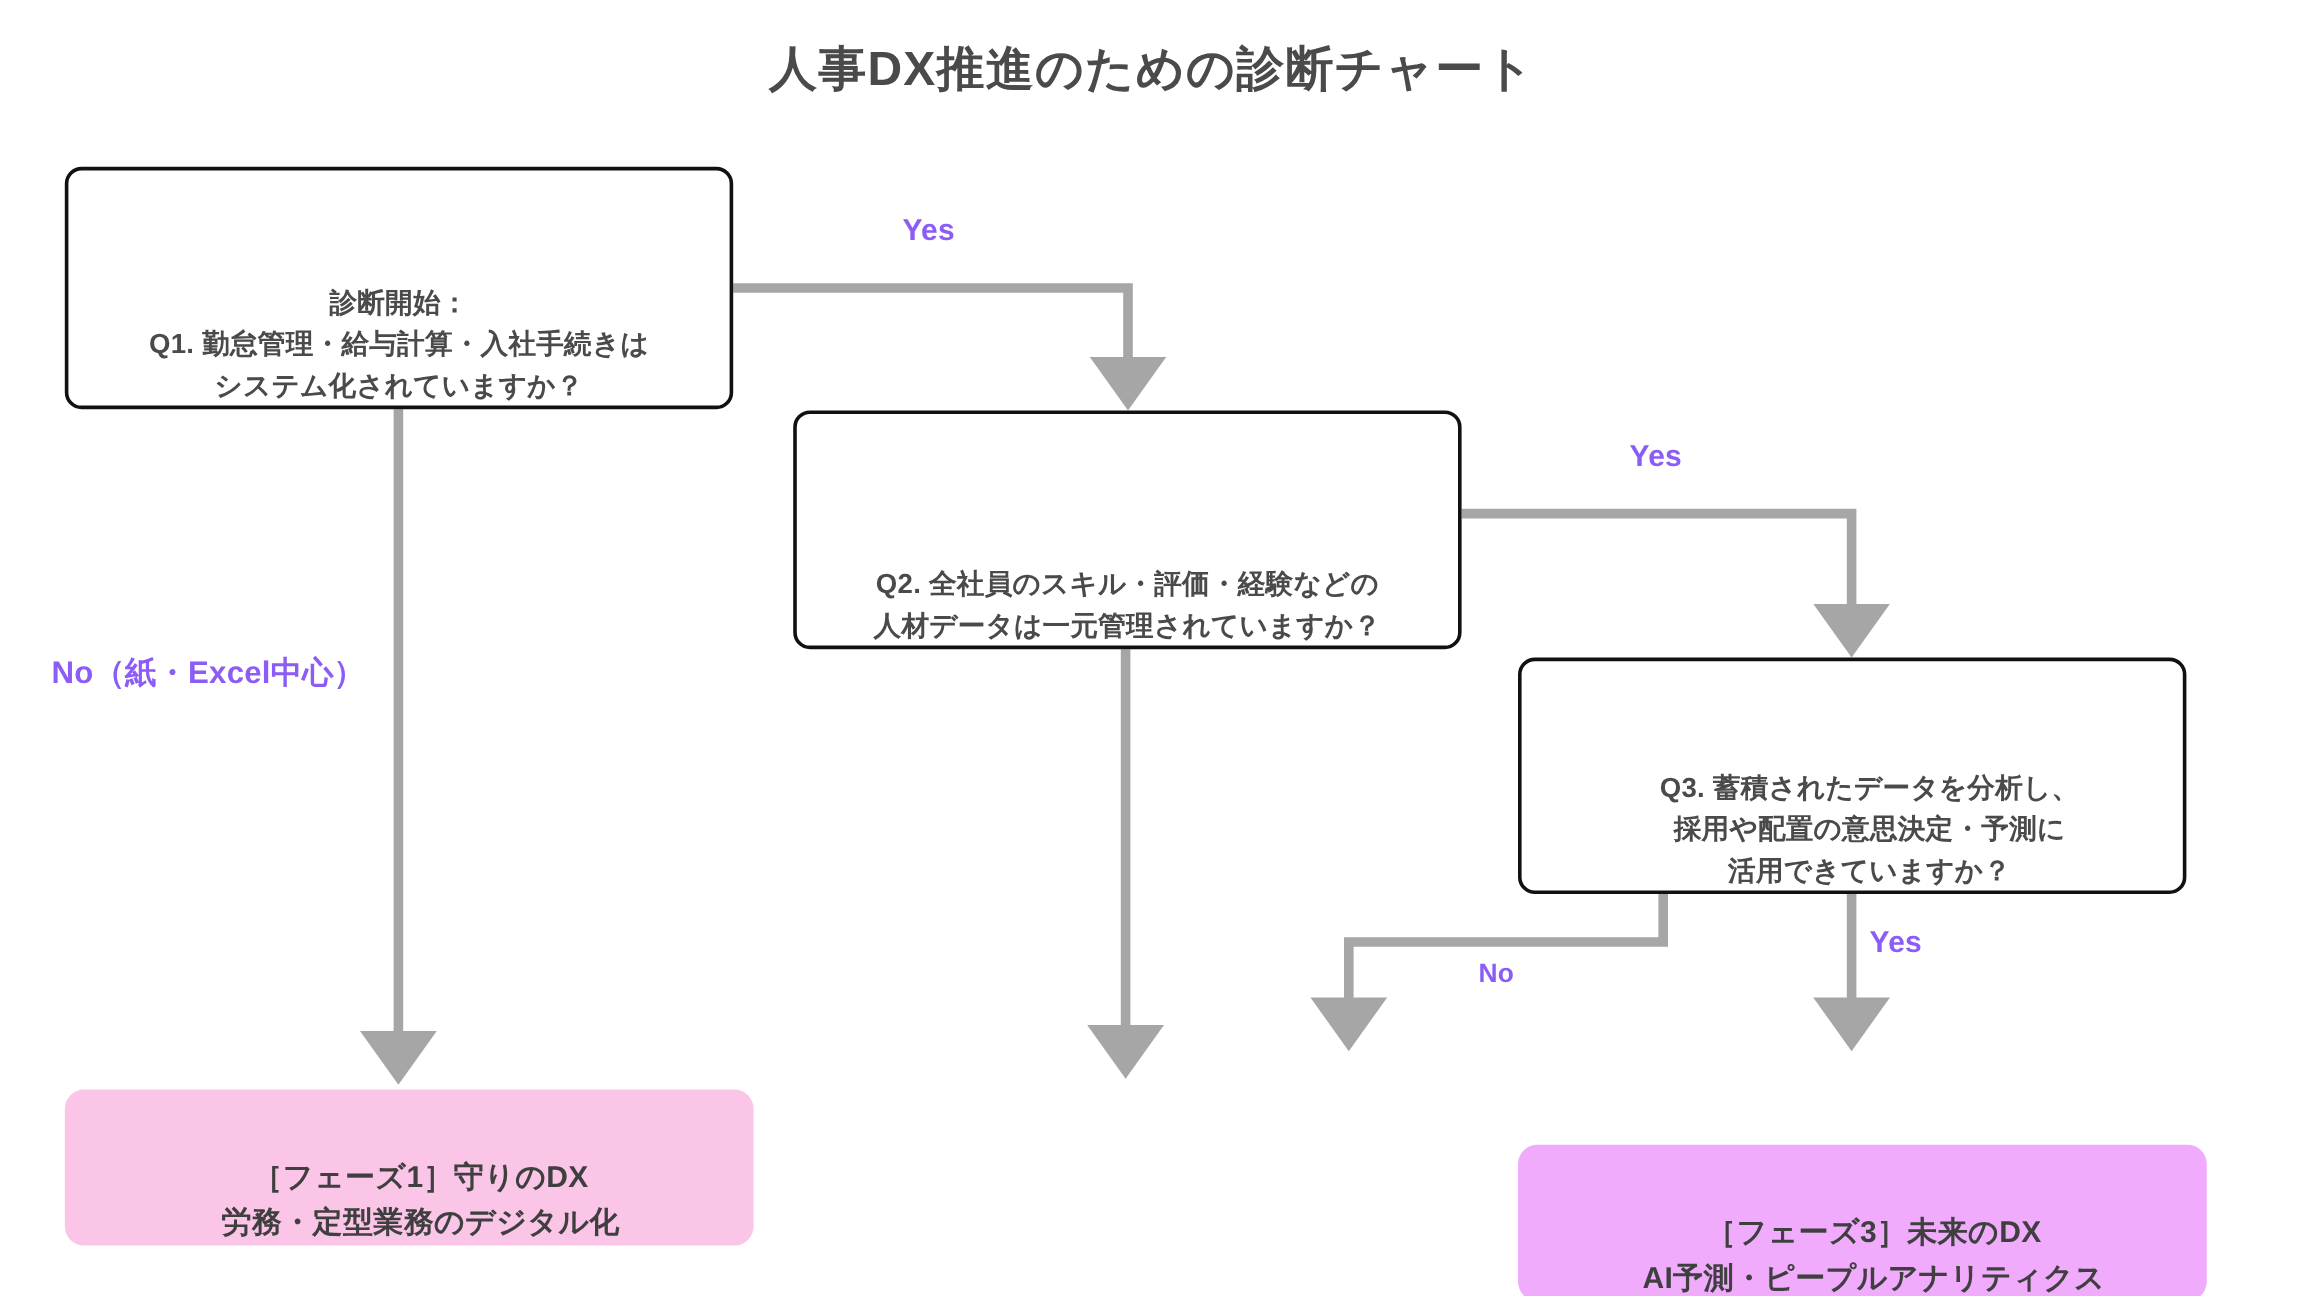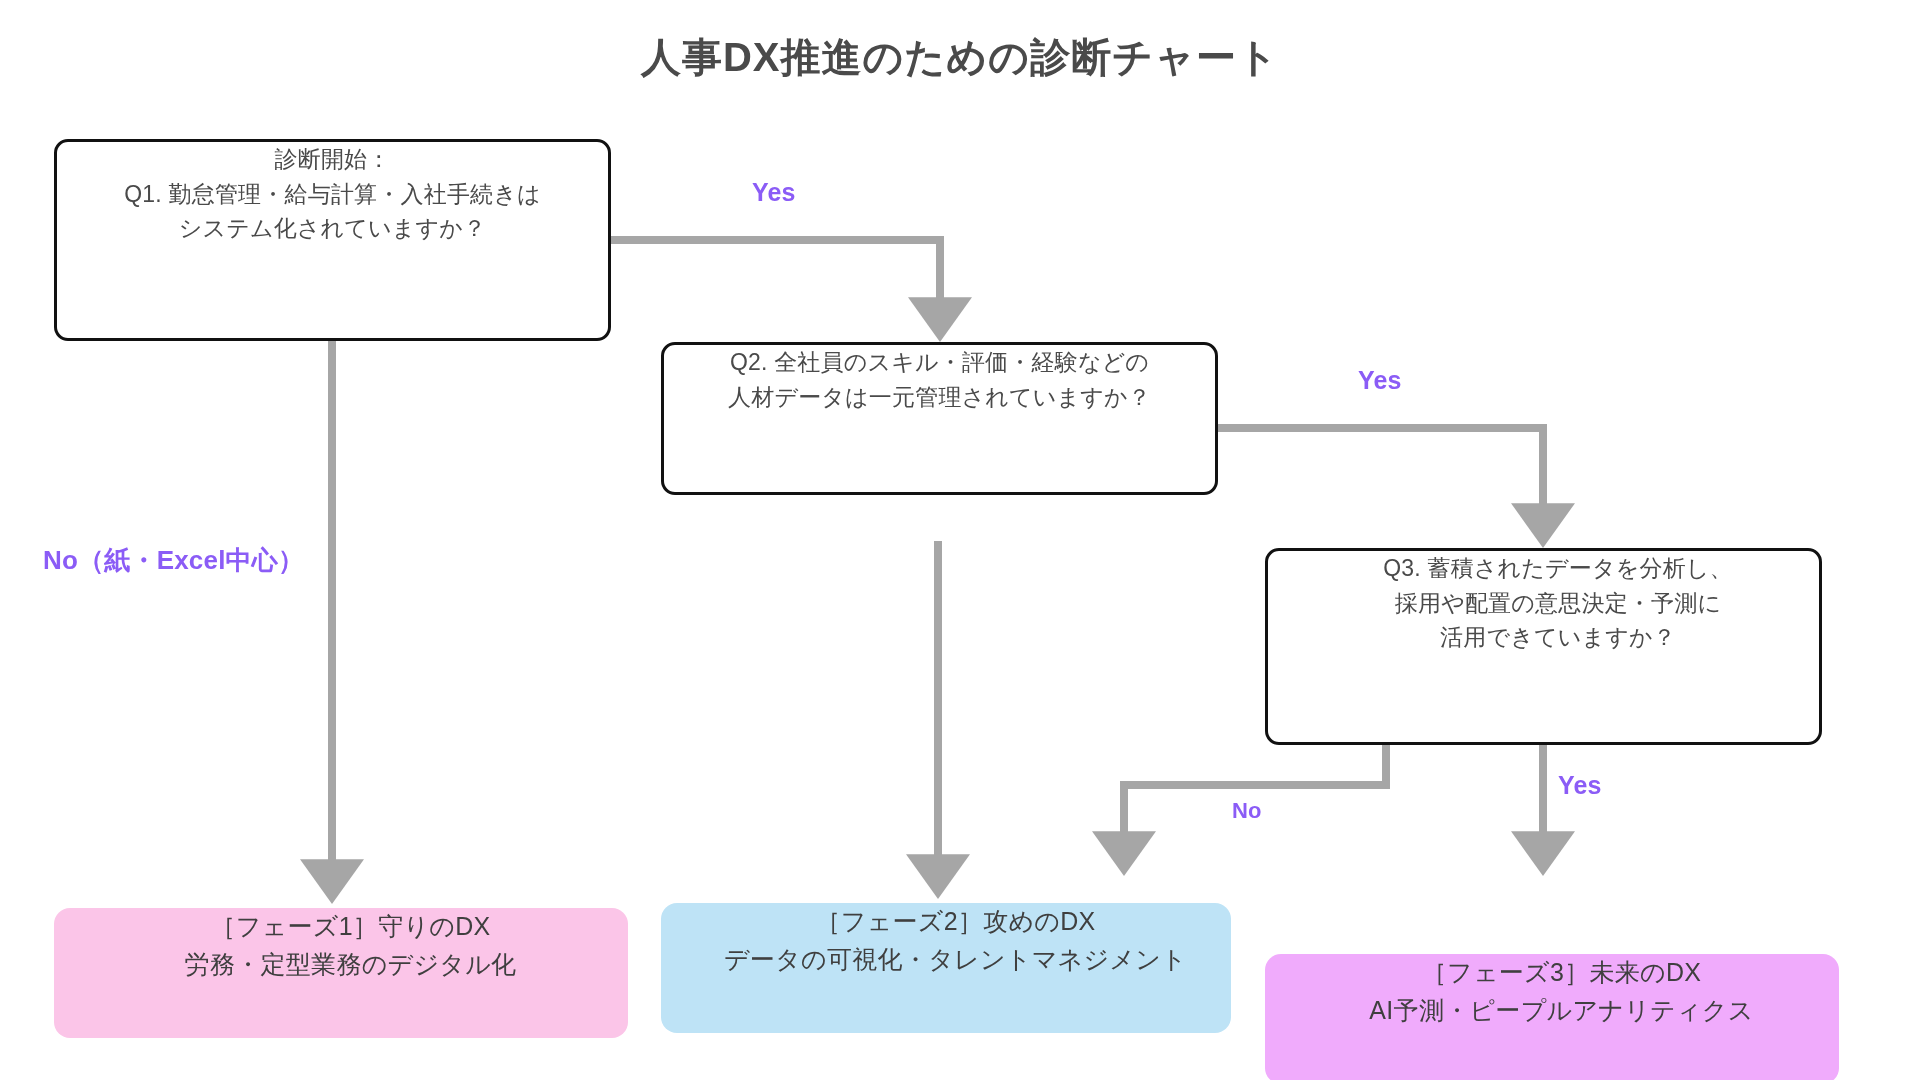--- a/index.html
+++ b/index.html
@@ -30,24 +30,24 @@
     top: 0;
     width: 1920px;
     height: 1080px;
     pointer-events: none;
   }
 
   .node {
     position: absolute;
     box-sizing: border-box;
     display: flex;
-    align-items: flex-start;
+    align-items: flex-end;
     justify-content: center;
     text-align: center;
-    font-weight: normal;
+    font-weight: bold;
     line-height: 1.5;
     white-space: pre-line;
   }
 
   .qbox {
     background: #ffffff;
     border: 3.5px solid #111111;
     border-radius: 14px;
     color: #4a4a4a;
     font-size: 23px;
@@ -109,40 +109,36 @@
 
     <path d="M 1543 745 L 1543 852" fill="none" stroke="#a6a6a6" stroke-width="8" marker-end="url(#arrowhead)"></path>
   </svg>
 
   <div class="node qbox" style="left:54px; top:139px; width:557px; height:202px;">
     <span>診断開始：
 Q1. 勤怠管理・給与計算・入社手続きは
 システム化されていますか？</span>
   </div>
 
-  <div class="node qbox" style="left:661px; top:342px; width:557px; height:153px;">
+  <div class="node qbox" style="left:661px; top:342px; width:557px; height:199px;">
     <span>Q2. 全社員のスキル・評価・経験などの
 人材データは一元管理されていますか？</span>
   </div>
 
   <div class="node qbox" style="left:1265px; top:548px; width:557px; height:197px;padding-left:29px;">
     <span>Q3. 蓄積されたデータを分析し、
 採用や配置の意思決定・予測に
 活用できていますか？</span>
   </div>
 
   <div class="node phasebox" style="left:54px; top:908px; width:574px; height:130px; background:#fbc5e8;">
     <span>［フェーズ1］守りのDX
 労務・定型業務のデジタル化</span>
   </div>
 
-  <div class="node phasebox" style="left:661px; top:903px; width:570px; height:130px; background:#bee3f6;">
-    <span>［フェーズ2］攻めのDX
-データの可視化・タレントマネジメント</span>
-  </div>
 
   <div class="node phasebox" style="left:1265px; top:954px; width:574px; height:130px; background:#f0abfc;">
     <span>［フェーズ3］未来のDX
 AI予測・ピープルアナリティクス</span>
   </div>
 
   <div class="edge-label" style="left:752px; top:178px; font-size:25px;">Yes</div>
 
   <div class="edge-label" style="left:43px; top:543px; font-size:26px;">No（紙・Excel中心）</div>
 

